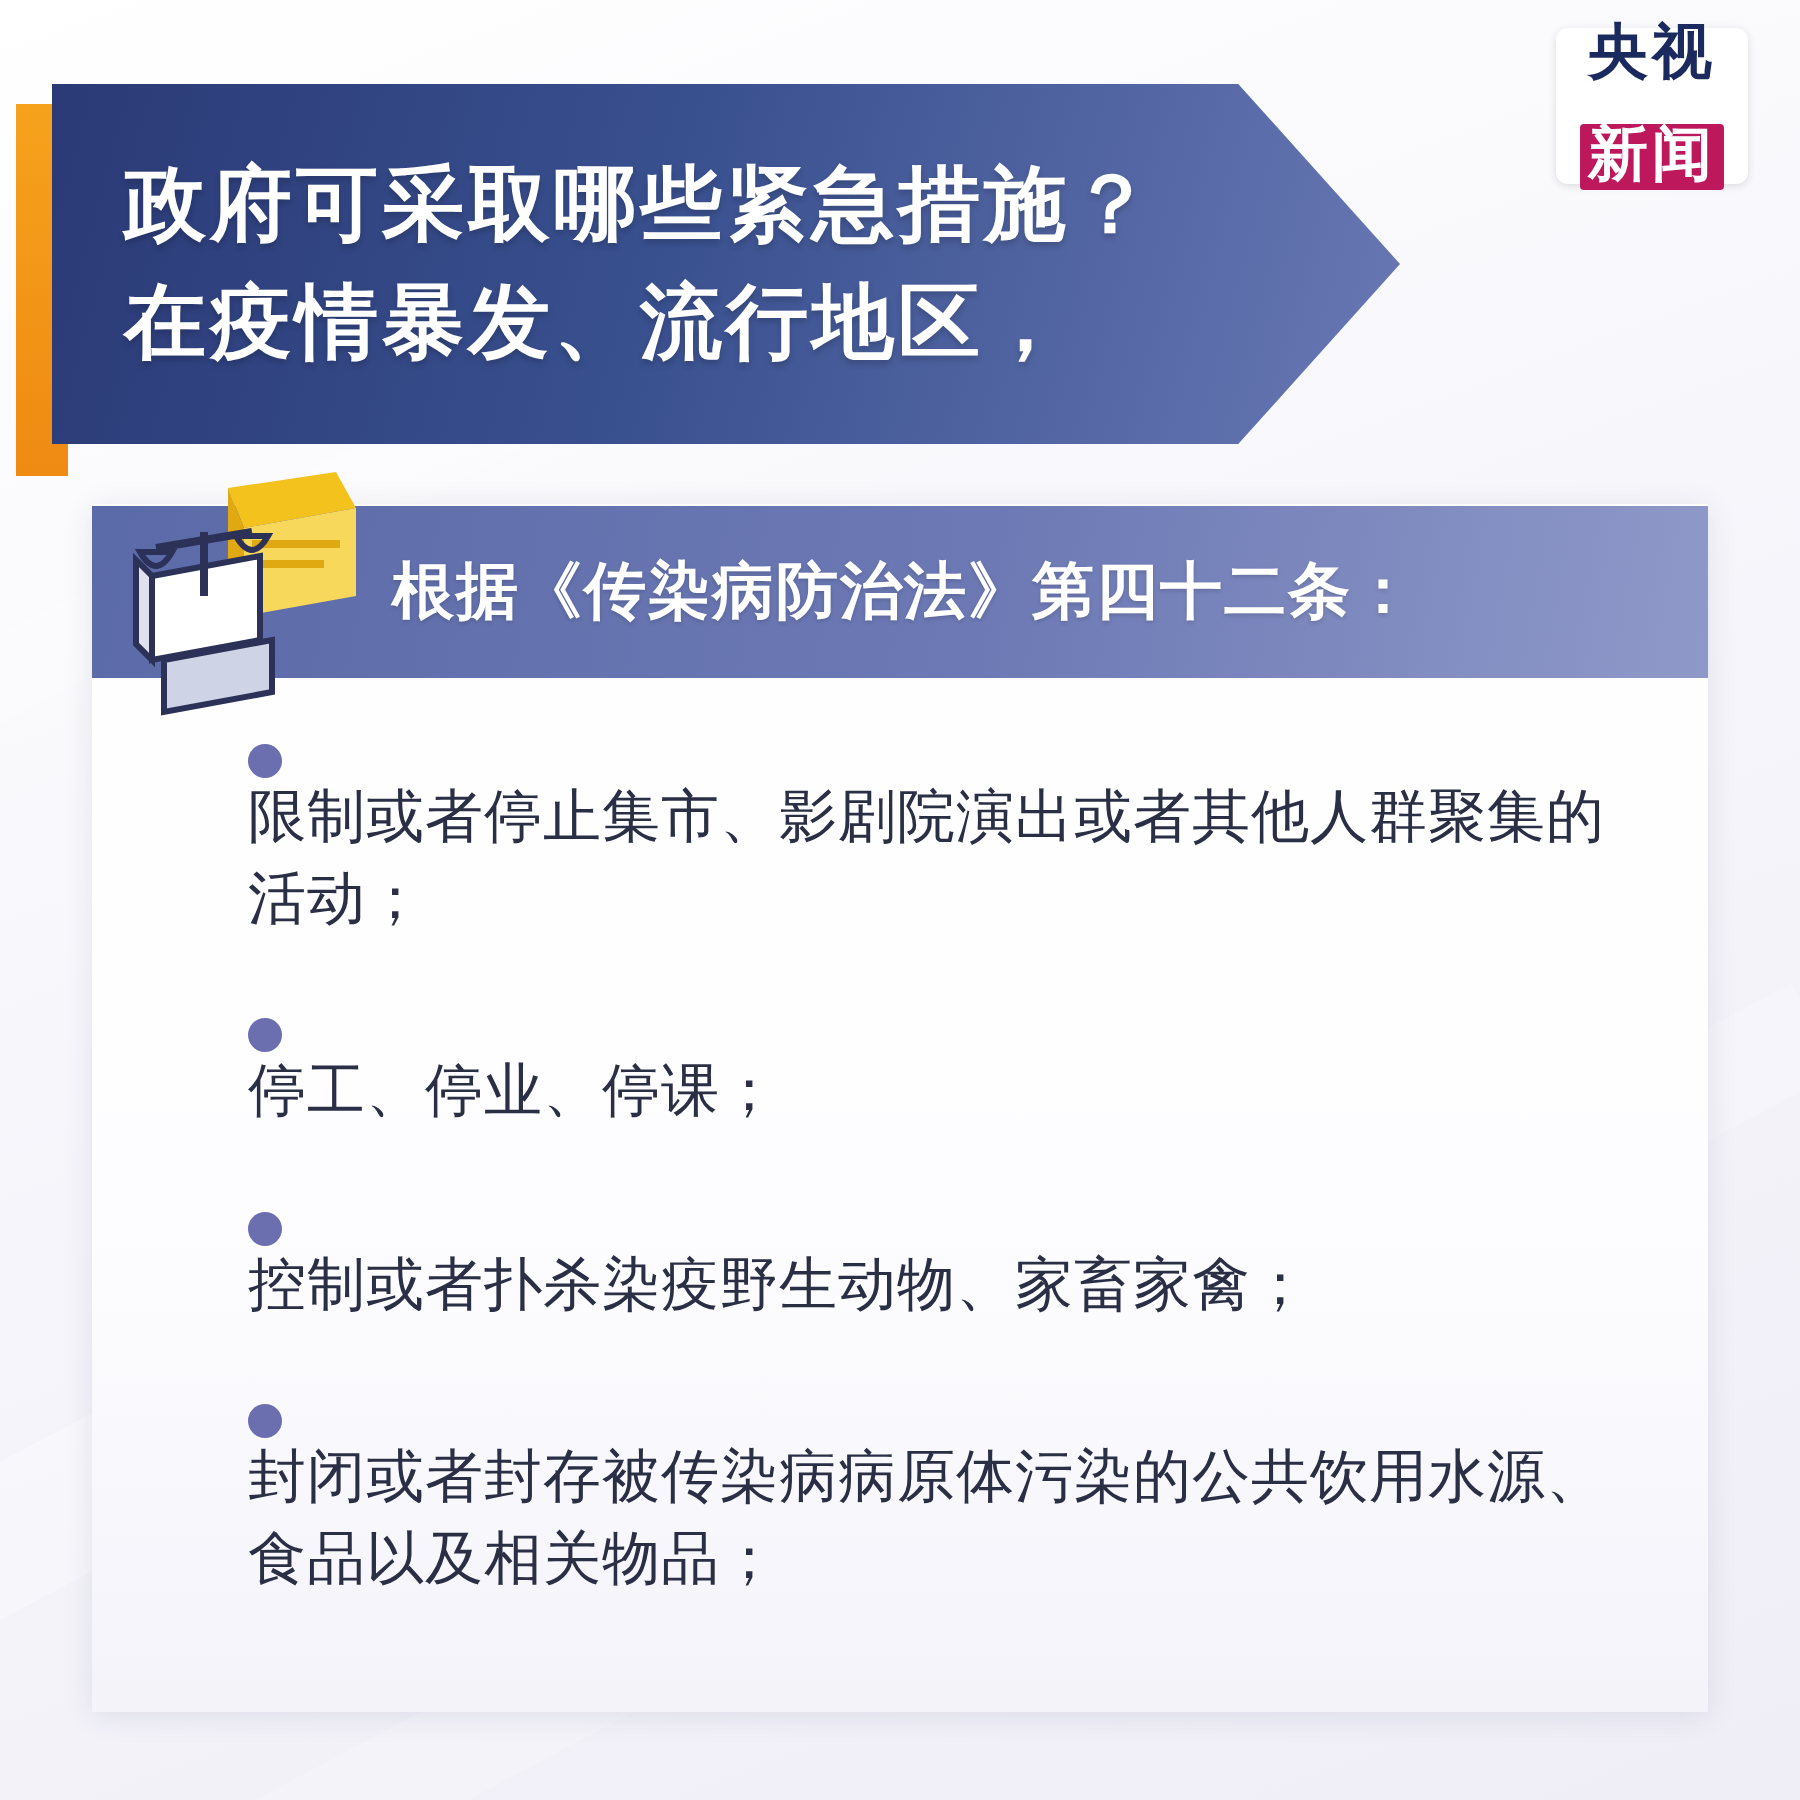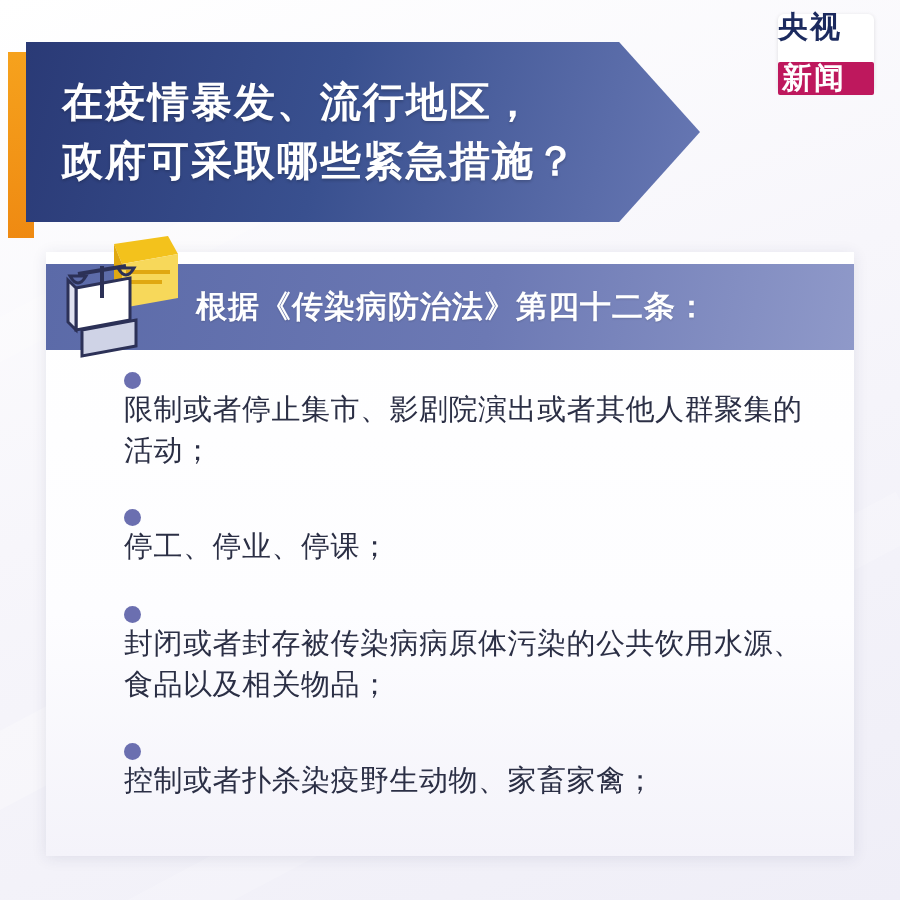--- a/index.html
+++ b/index.html
@@ -39,20 +39,21 @@
     position: absolute;
     top: 14px;
     right: 26px;
     width: 96px;
     height: 78px;
     background: #ffffff;
     border-radius: 6px;
     box-shadow: 0 1px 4px rgba(0,0,0,0.12);
     display: flex;
     flex-direction: column;
+    align-items: center;
     justify-content: center;
     gap: 20px;
   }
   #logo .line1 {
     font-size: 30px;
     font-weight: bold;
     color: #1b2a5e;
     letter-spacing: 2px;
     line-height: 1;
   }
@@ -118,21 +119,21 @@
     width: 808px;
     height: 604px;
     background: linear-gradient(180deg, #ffffff 0%, #fdfdff 60%, #f4f3fa 100%);
     box-shadow: 0 2px 14px rgba(40,45,90,0.10);
   }
 
   
   #panel-head {
     position: absolute;
     left: 0;
-    top: 12px;
+    top: 1px;
     width: 808px;
     height: 86px;
     background: linear-gradient(100deg, #5b6aa8 0%, #6c79b4 55%, #8f99c9 100%);
     display: flex;
     align-items: center;
   }
   #panel-head .law-title {
     color: #ffffff;
     font-size: 31px;
     font-weight: bold;
@@ -192,22 +193,22 @@
   <div class="bg-streak s3"></div>
 
   <div id="logo">
     <div class="line1">央视</div>
     <div class="line2">新闻</div>
   </div>
 
   <div id="headline-wrap">
     <div id="orange-bar"></div>
     <div id="headline">
+      <div class="hl-line">政府可采取哪些紧急措施？</div>
       <div class="hl-line">在疫情暴发、流行地区，</div>
-      <div class="hl-line">政府可采取哪些紧急措施？</div>
     </div>
   </div>
 
   <div id="panel">
 
     <div id="panel-head">
       <div class="law-title">根据《传染病防治法》第四十二条：</div>
     </div>
 
     <div id="law-illu">
@@ -234,22 +235,22 @@
       <div class="bullet-item">
         <span class="dot"></span>
         <span class="bullet-text">限制或者停止集市、影剧院演出或者其他人群聚集的活动；</span>
       </div>
       <div class="bullet-item">
         <span class="dot"></span>
         <span class="bullet-text">停工、停业、停课；</span>
       </div>
       <div class="bullet-item">
         <span class="dot"></span>
+        <span class="bullet-text">控制或者扑杀染疫野生动物、家畜家禽；</span>
+      </div>
+      <div class="bullet-item">
+        <span class="dot"></span>
         <span class="bullet-text">封闭或者封存被传染病病原体污染的公共饮用水源、食品以及相关物品；</span>
-      </div>
-      <div class="bullet-item">
-        <span class="dot"></span>
-        <span class="bullet-text">控制或者扑杀染疫野生动物、家畜家禽；</span>
       </div>
     </div>
 
   </div>
 </div>
 
 </body></html>

